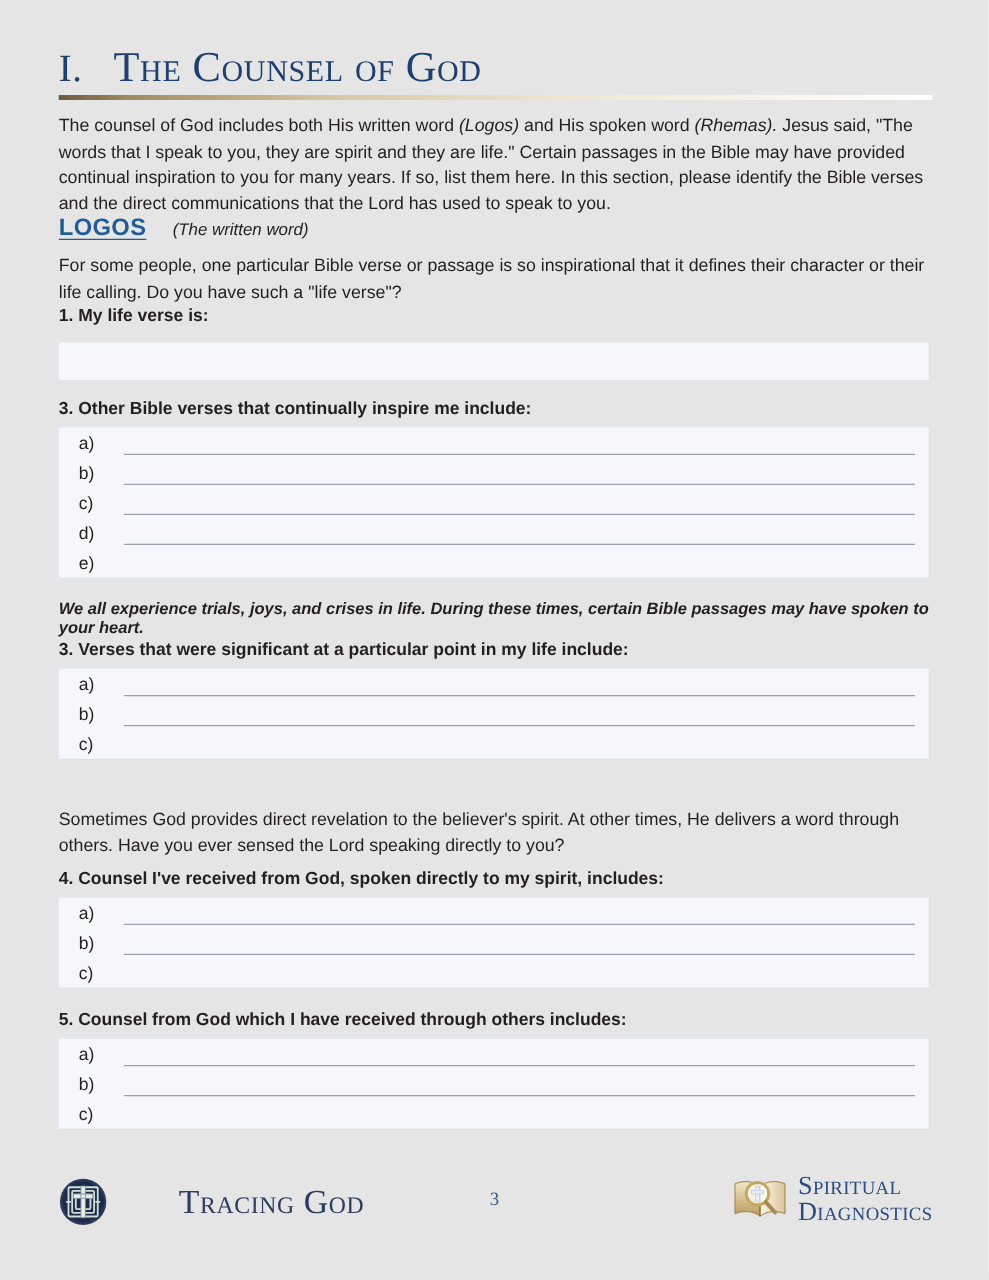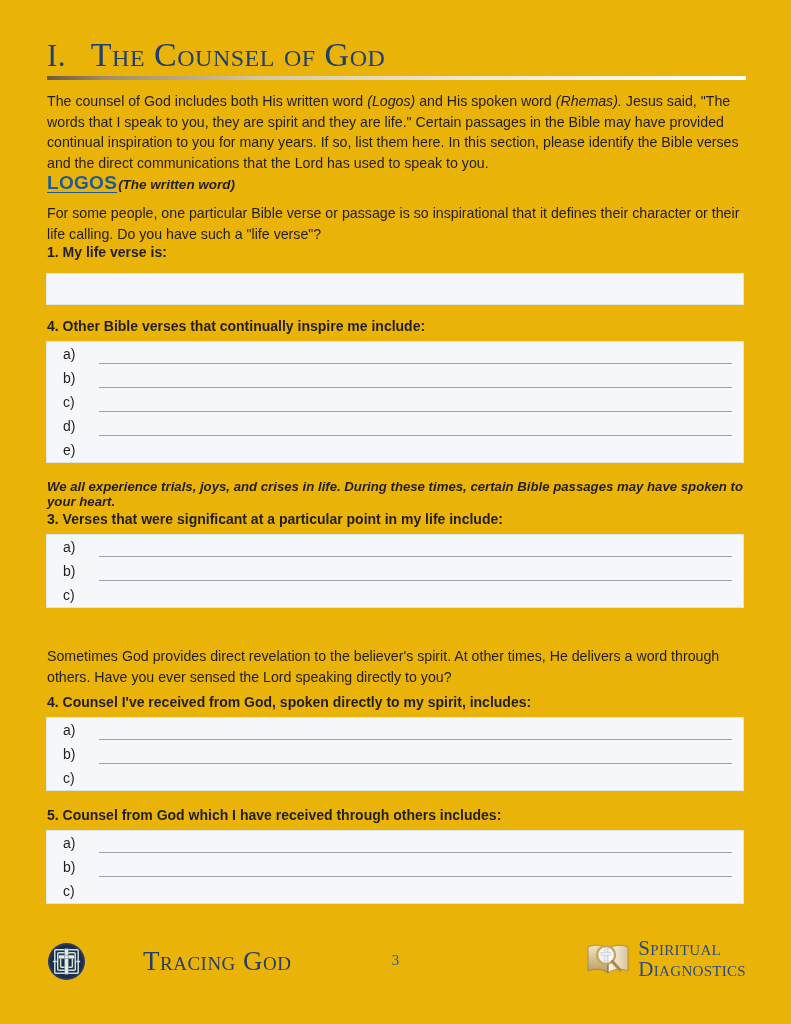--- a/index.html
+++ b/index.html
@@ -13,21 +13,21 @@
     position: relative;
     font-family: "Liberation Sans", sans-serif;
     color: #231f20;
     overflow: hidden;
   }
   .page {
     position: absolute;
     left: 0; top: 0;
     width: 791px;
     height: 1024px;
-    background: #eab308;
+    background: #e5e5e5;
   }
 
   
   .title-block {
     position: absolute;
     left: 47px;
     top: 36px;
     width: 700px;
   }
   .doc-title {
@@ -78,22 +78,21 @@
     font-weight: bold;
     color: #1f5c96;
     text-decoration: underline;
     text-underline-offset: 3px;
     letter-spacing: 0.3px;
   }
   .section-head .sub {
     font-size: 13.5px;
     font-style: italic;
     color: #231f20;
-    margin-left: 1px;
-    font-weight: bold;
+    margin-left: 21px;
   }
   #logos-head { top: 172px; }
   #rhemas-head { top: 620px; }
 
   .lead-logos { left: 47px; top: 203px; width: 700px; }
   .lead-rhemas { left: 47px; top: 646px; width: 700px; }
 
   .qlabel {
     position: absolute;
     left: 47px;
@@ -244,21 +243,21 @@
 
   <div class="para lead-logos">For some people, one particular Bible verse or passage is so inspirational that it defines their character or their life calling. Do you have such a "life verse"?</div>
 
   <div class="qlabel" id="q1-label">1. My life verse is:</div>
   <div class="answer-box" id="box-1">
     <div class="answer-row no-rule">
       <span class="letter"></span>
     </div>
   </div>
 
-  <div class="qlabel" id="q2-label">4. Other Bible verses that continually inspire me include:</div>
+  <div class="qlabel" id="q2-label">3. Other Bible verses that continually inspire me include:</div>
   <div class="answer-box" id="box-2">
     <div class="answer-row">
       <span class="letter">a)</span>
       <span class="rule"></span>
     </div>
     <div class="answer-row">
       <span class="letter">b)</span>
       <span class="rule"></span>
     </div>
     <div class="answer-row">

